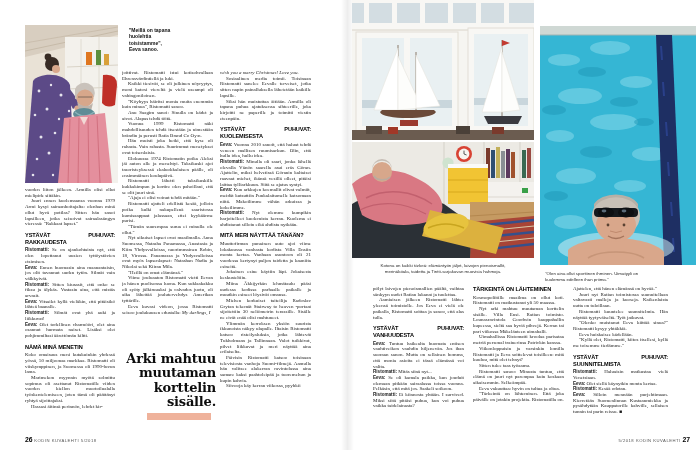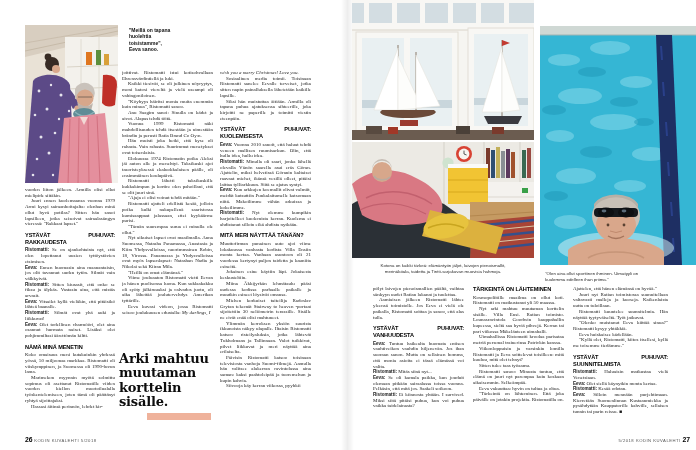--- a/index.html
+++ b/index.html
@@ -25,21 +25,21 @@
   }
   .colhead:first-child{margin-top:0;}
   .speaker{font:bold 4.6px "Liberation Sans",sans-serif;}
   
   .qcap{
     font:bold 5px/6.4px "Liberation Sans",sans-serif;
     color:#101010;white-space:pre-line;
   }
   
   #pullquote{
-    left:119px;top:352px;width:97px;text-align:left;
+    left:119px;top:352px;width:97px;text-align:right;
     font:bold 13px/14.4px "DejaVu Serif",serif;letter-spacing:-0.2px;color:#0d0d0d;
   }
   #pullbar{left:147px;top:413px;width:64px;height:7px;}
   
   .pcap{font:4.4px/5.6px "Liberation Sans",sans-serif;color:#2a2a2a;white-space:pre-line;}
   #caption-left{left:352px;top:263px;width:182px;text-align:center;}
   #caption-pool{left:545px;top:271px;width:148px;text-align:left;}
   
   .footer{position:absolute;font:4.2px/7px "Liberation Sans",sans-serif;letter-spacing:.5px;color:#555;}
   .footer b{font:bold 6.8px "Liberation Sans",sans-serif;color:#000;letter-spacing:0;}

